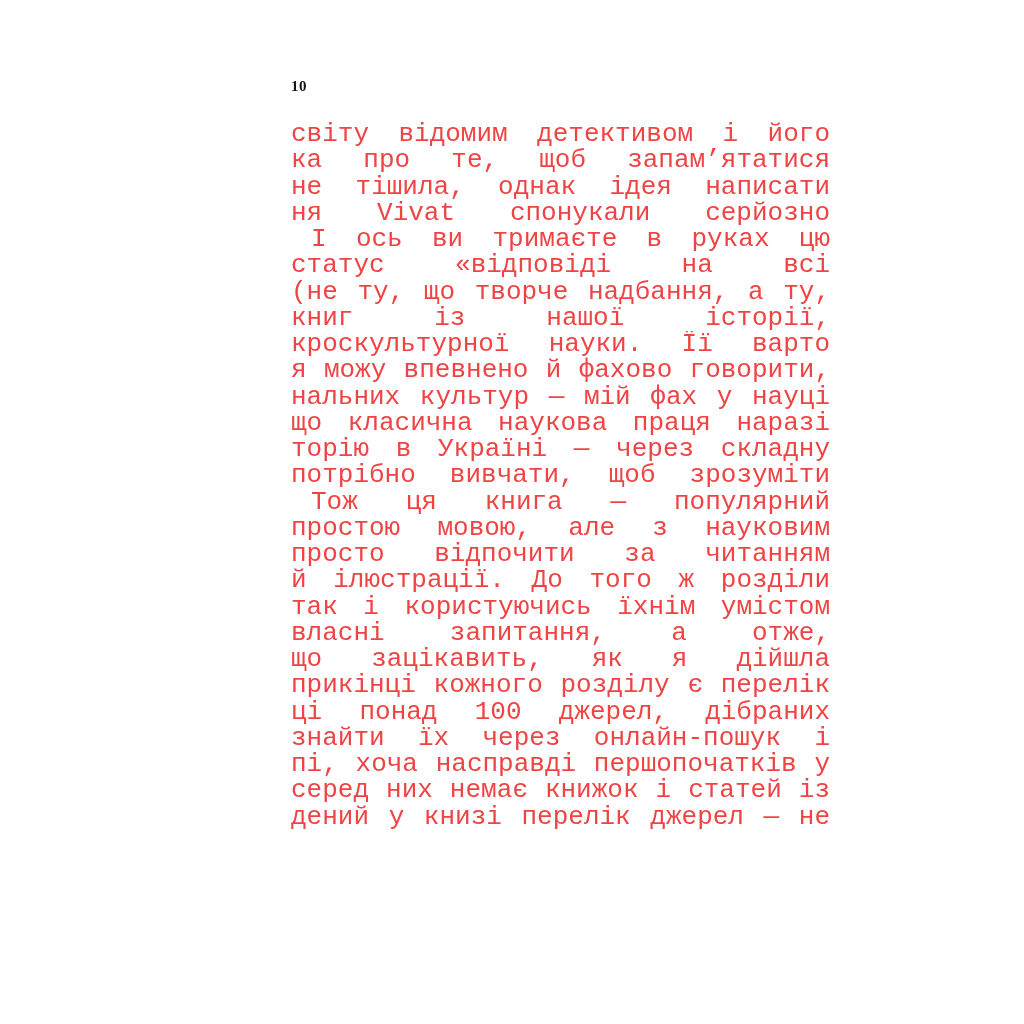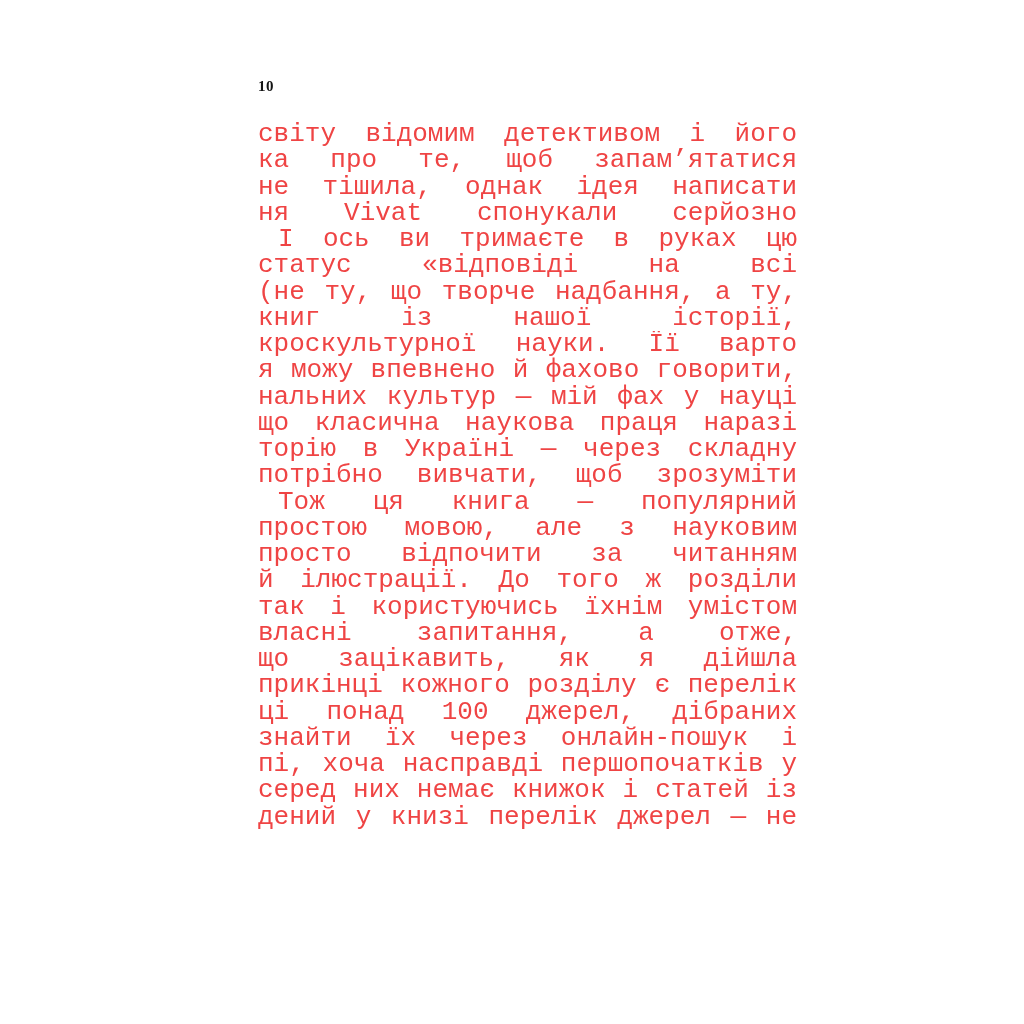--- a/index.html
+++ b/index.html
@@ -7,20 +7,21 @@
     padding: 0;
   }
   .viewport {
     position: relative;
     width: 944px;
     height: 1024px;
     background: #ffffff;
     overflow: hidden;
     font-family: "Liberation Serif", "DejaVu Serif", serif;
     color: #1b1b1b;
+    margin-left: 33px;
   }
   .page-number {
     position: absolute;
     left: 258px;
     top: 78px;
     font-size: 15px;
     font-weight: bold;
     color: #151515;
     letter-spacing: 0.5px;
   }

